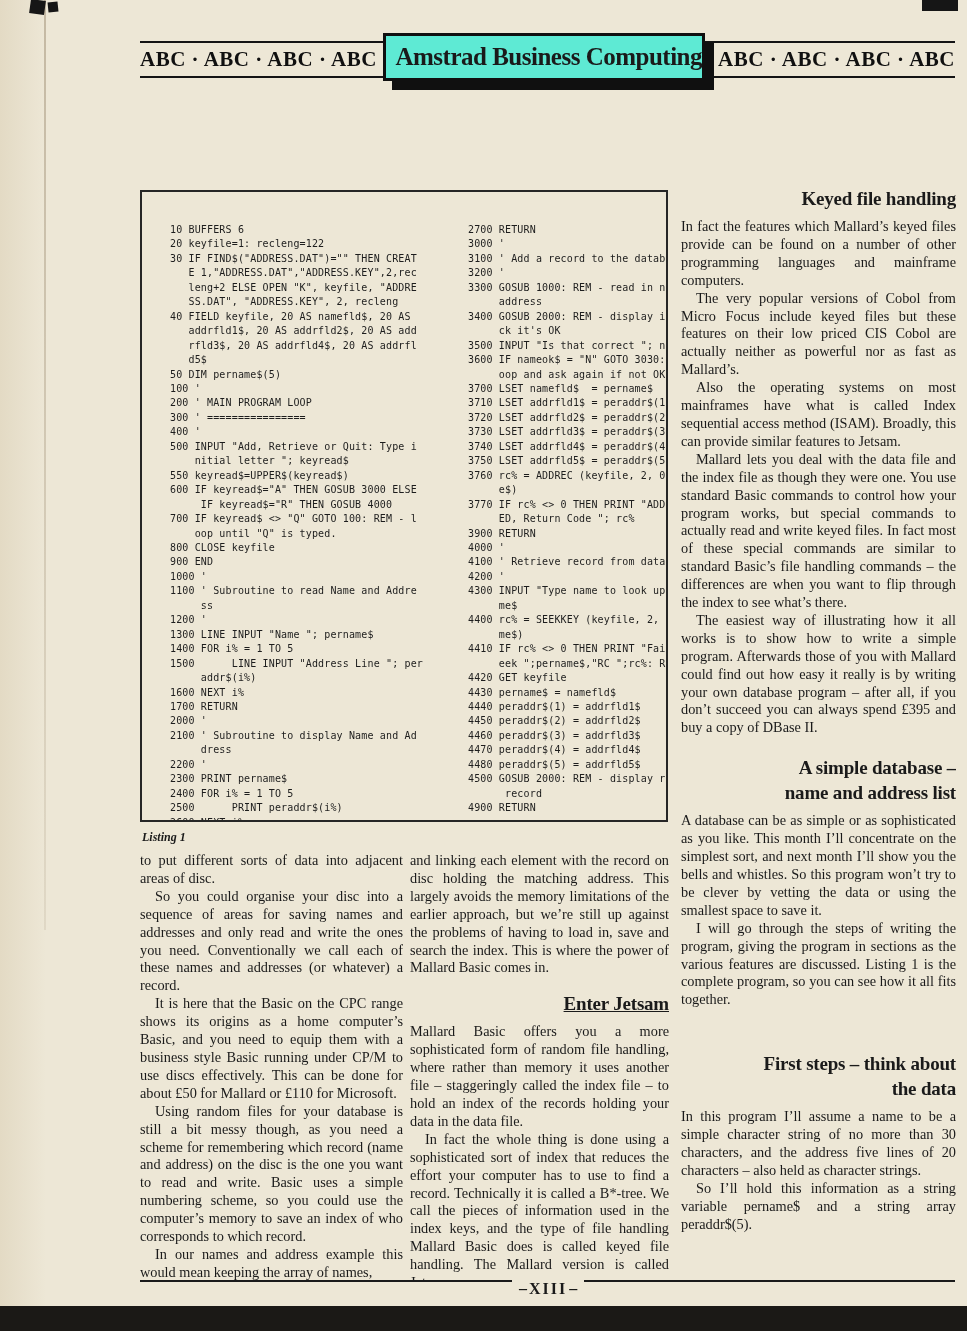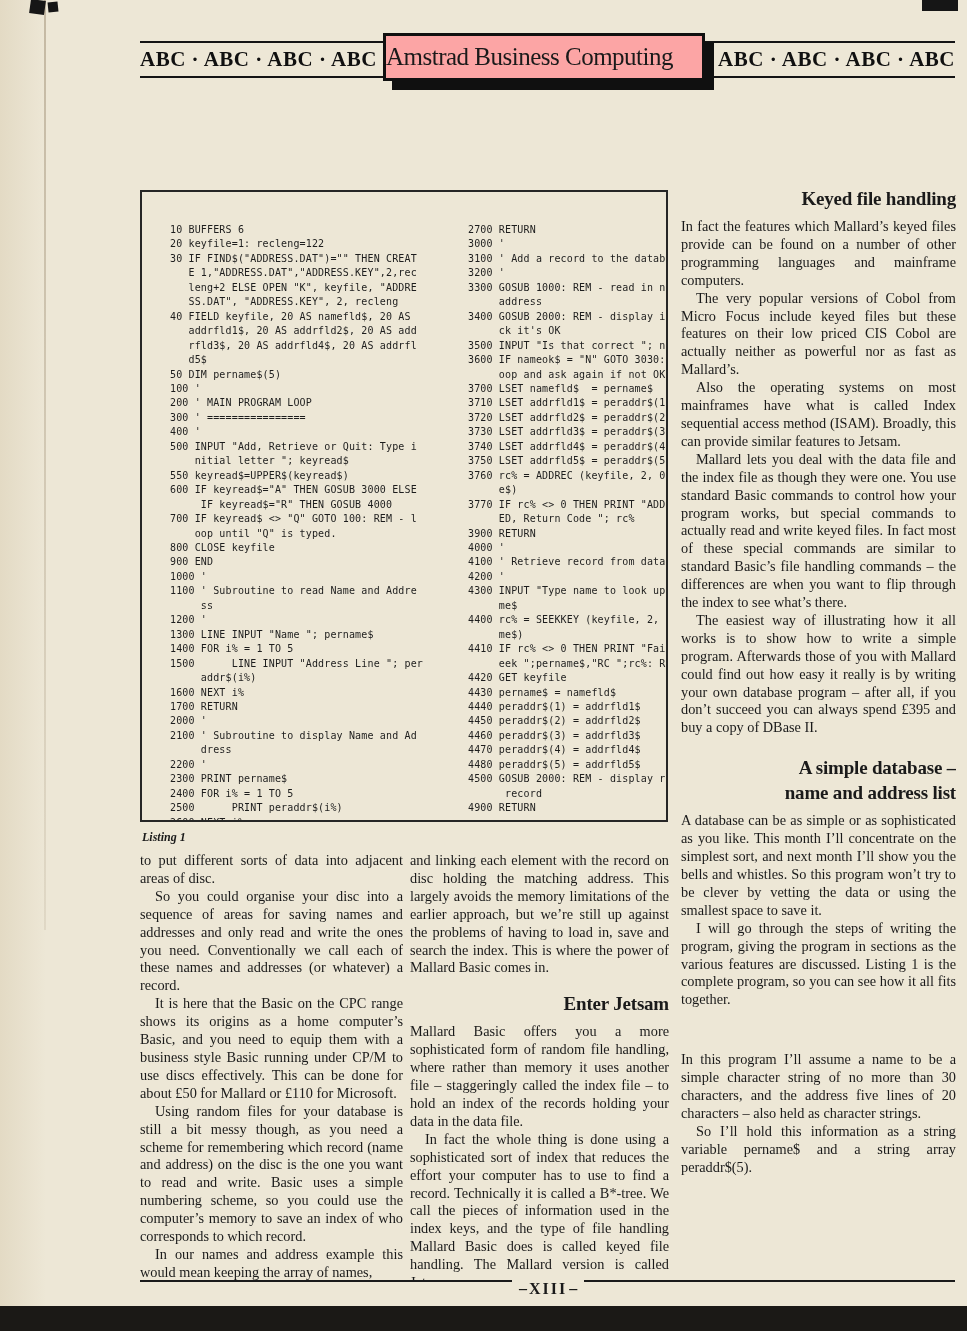--- a/index.html
+++ b/index.html
@@ -29,24 +29,24 @@
     position:absolute;top:3px;height:33px;
     border-top:2px solid #141414;border-bottom:2px solid #141414;
     display:flex;align-items:center;
     font-weight:bold;font-size:21px;letter-spacing:.5px;white-space:nowrap;
     overflow:hidden;color:#101010;
   }
   .abc-left{left:0;width:243px;justify-content:flex-start;}
   .abc-right{right:0;width:252px;justify-content:flex-end;}
   .title-box{
     position:absolute;left:243px;top:-5px;width:316px;height:42px;
-    background:#fca5a5;border:3px solid #101010;
+    background:#5eead4;border:3px solid #101010;
     box-shadow:9px 9px 0 #101010;
-    display:flex;align-items:center;justify-content:flex-start;
-    font-weight:normal;font-size:25px;letter-spacing:-0.5px;white-space:nowrap;
+    display:flex;align-items:center;justify-content:flex-end;
+    font-weight:bold;font-size:25px;letter-spacing:-0.5px;white-space:nowrap;
   }
 
   
   .listing-box{
     position:absolute;left:140px;top:190px;width:528px;height:632px;
     border:2px solid #262626;
     display:flex;gap:14px;padding:15px 6px 0 12px;box-sizing:border-box;
     overflow:hidden;
   }
   .code{
@@ -66,21 +66,21 @@
   .col p.ind{text-indent:15px;}
   .col-left{left:140px;top:852px;width:263px;height:428px;}
   .col-mid{left:410px;top:852px;width:259px;height:430px;}
   .col-right{left:681px;top:186px;width:275px;height:1096px;}
   .sec-heading{
     font-weight:bold;font-size:19px;line-height:25px;letter-spacing:-.2px;
     margin:0 0 7px 0;text-align:right;white-space:pre-line;
   }
   .sec2{margin-top:18px;}
   .sec3{margin-top:42px;}
-  .mid-heading{margin:14px 0 7px 0;}
+  .mid-heading{margin:14px 0 7px 0;text-decoration:underline;}
 
   
   .page-footer{
     position:absolute;left:140px;top:1280px;width:815px;height:18px;
     display:flex;
   }
   .rule{height:2px;background:#1a1a1a;flex:1;}
   .rule.short{flex:0 0 372px;}
   .folio{
     font-weight:bold;font-size:16px;letter-spacing:2px;
@@ -221,20 +221,22 @@
       <p class="ind">Mallard lets you deal with the data file and the index file as though they were one. You use standard Basic commands to control how your program works, but special commands to actually read and write keyed files. In fact most of these special commands are similar to standard Basic’s file handling commands – the differences are when you want to flip through the index to see what’s there.</p>
       <p class="ind">The easiest way of illustrating how it all works is to show how to write a simple program. Afterwards those of you with Mallard could find out how easy it really is by writing your own database program – after all, if you don’t succeed you can always spend £395 and buy a copy of DBase II.</p>
     </section>
     <section class="sec2">
       <h2 class="sec-heading">A simple database –
 name and address list</h2>
       <p>A database can be as simple or as sophisticated as you like. This month I’ll concentrate on the simplest sort, and next month I’ll show you the bells and whistles. So this program won’t try to be clever by vetting the data or using the smallest space to save it.</p>
       <p class="ind">I will go through the steps of writing the program, giving the program in sections as the various features are discussed. Listing 1 is the complete program, so you can see how it all fits together.</p>
     </section>
     <section class="sec3">
+      <h2 class="sec-heading">First steps – think about
+the data</h2>
       <p>In this program I’ll assume a name to be a simple character string of no more than 30 characters, and the address five lines of 20 characters – also held as character strings.</p>
       <p class="ind">So I’ll hold this information as a string variable pername$ and a string array peraddr$(5).</p>
     </section>
   </div>
 
   <footer class="page-footer">
     <span class="rule short"></span>
     <span class="folio">XIII</span>
     <span class="rule"></span>
   </footer>

